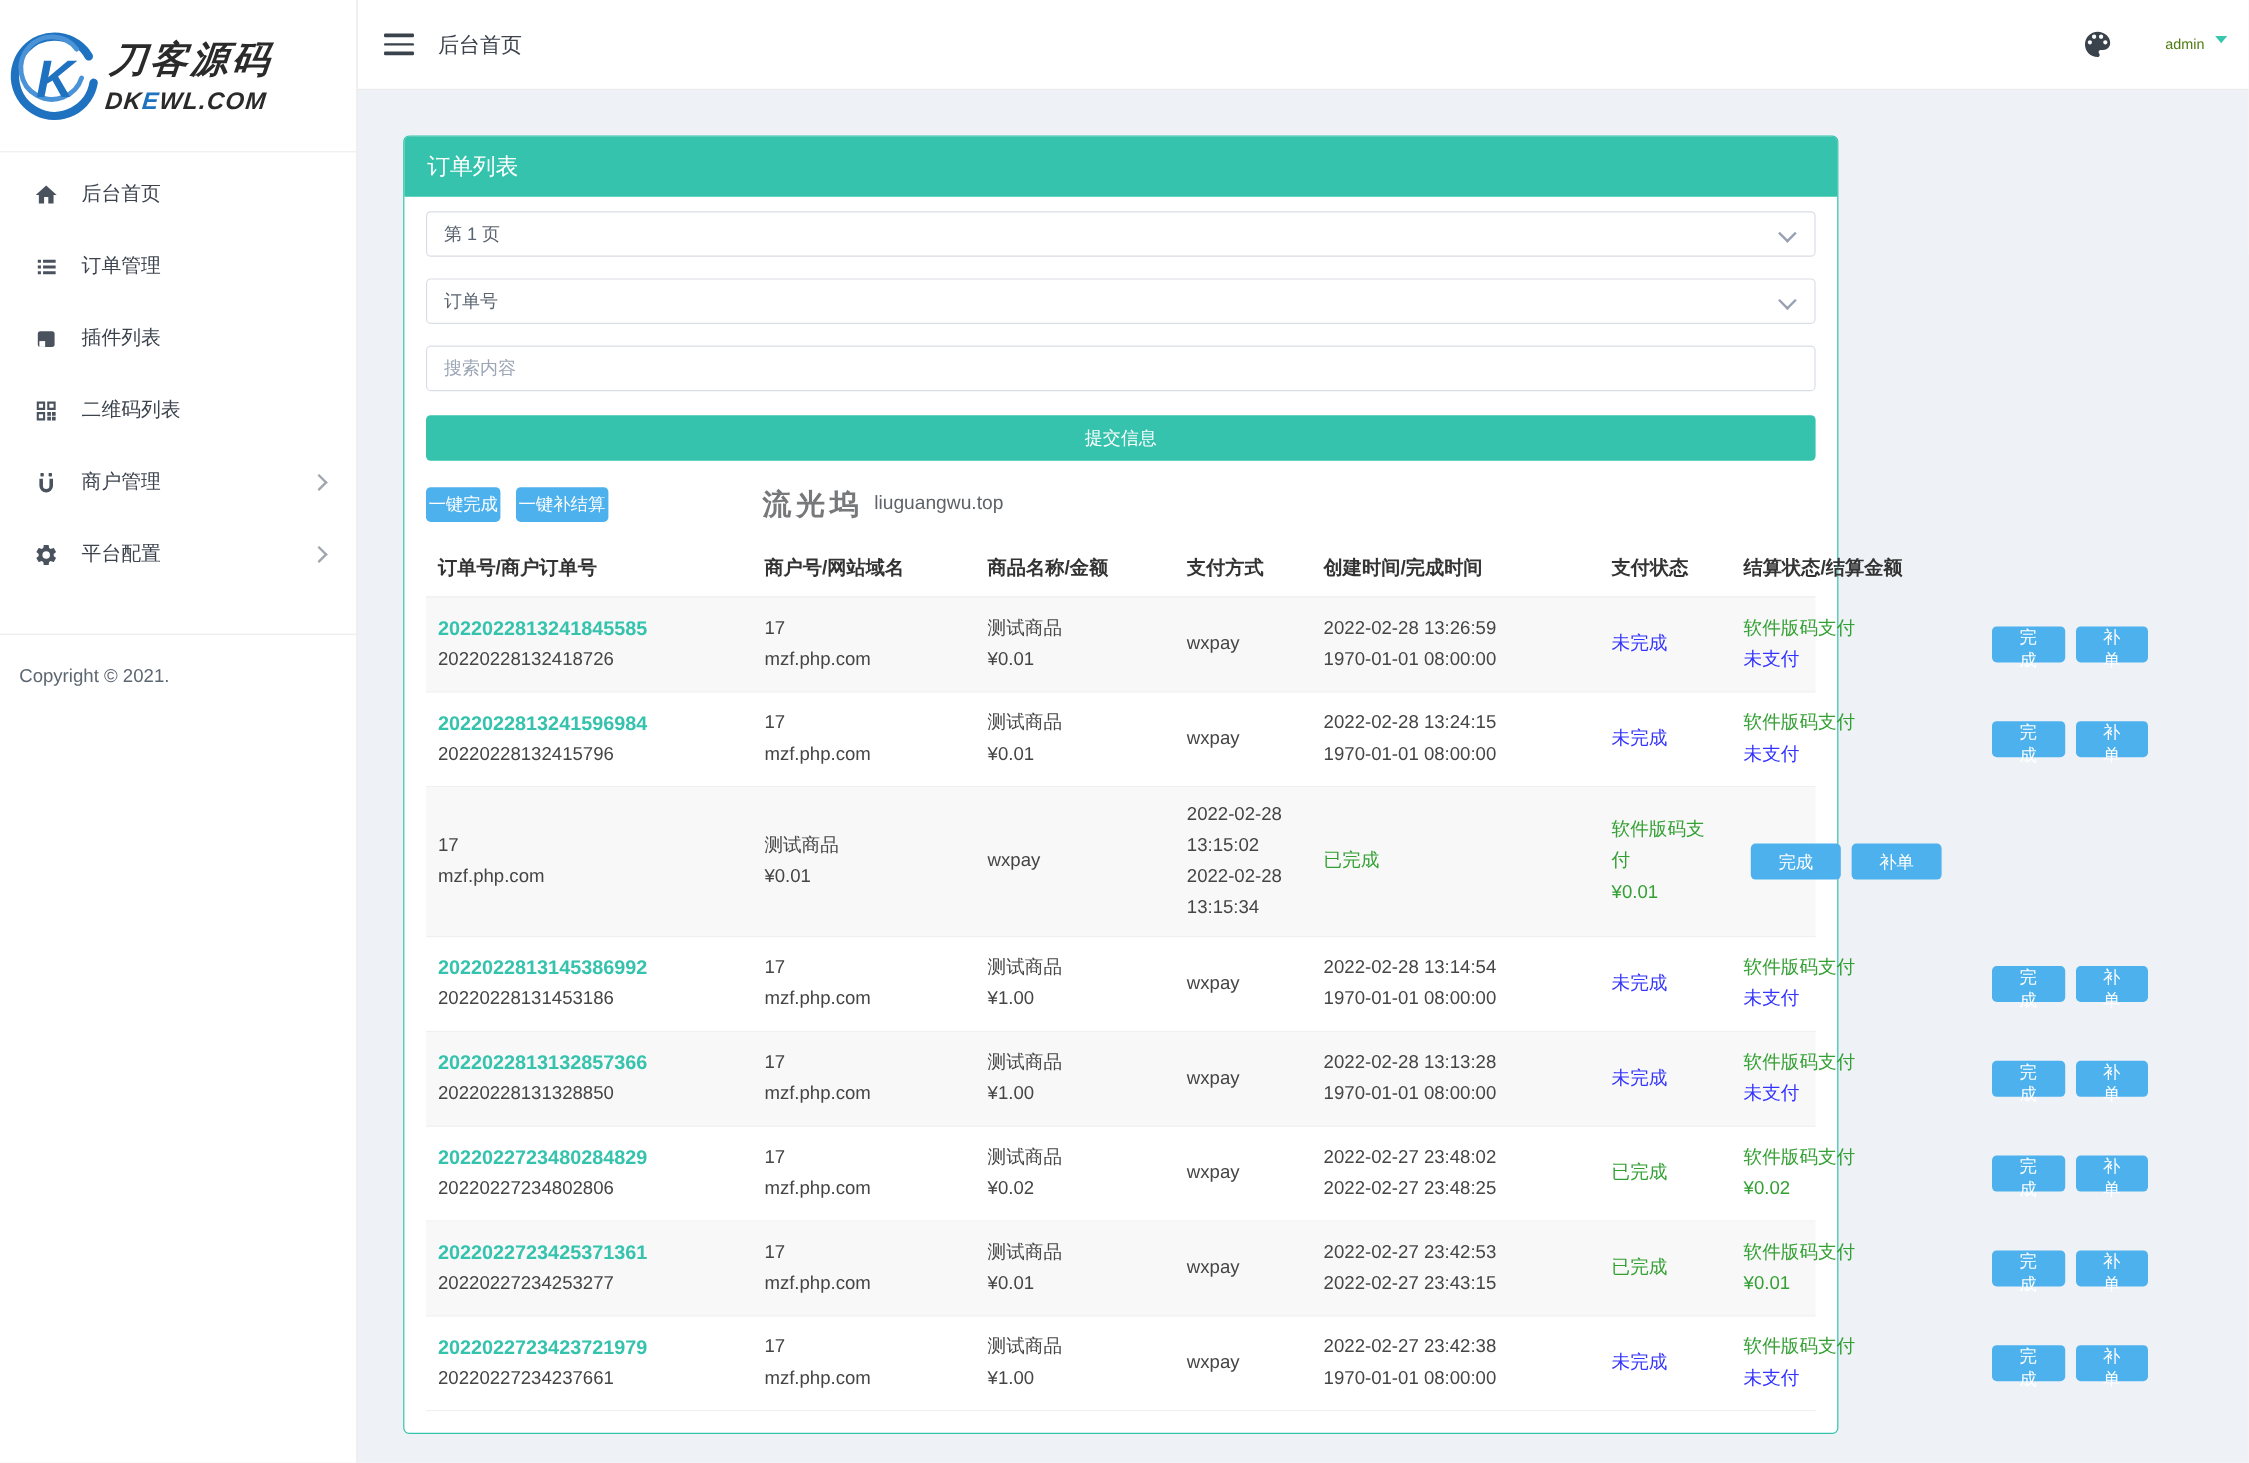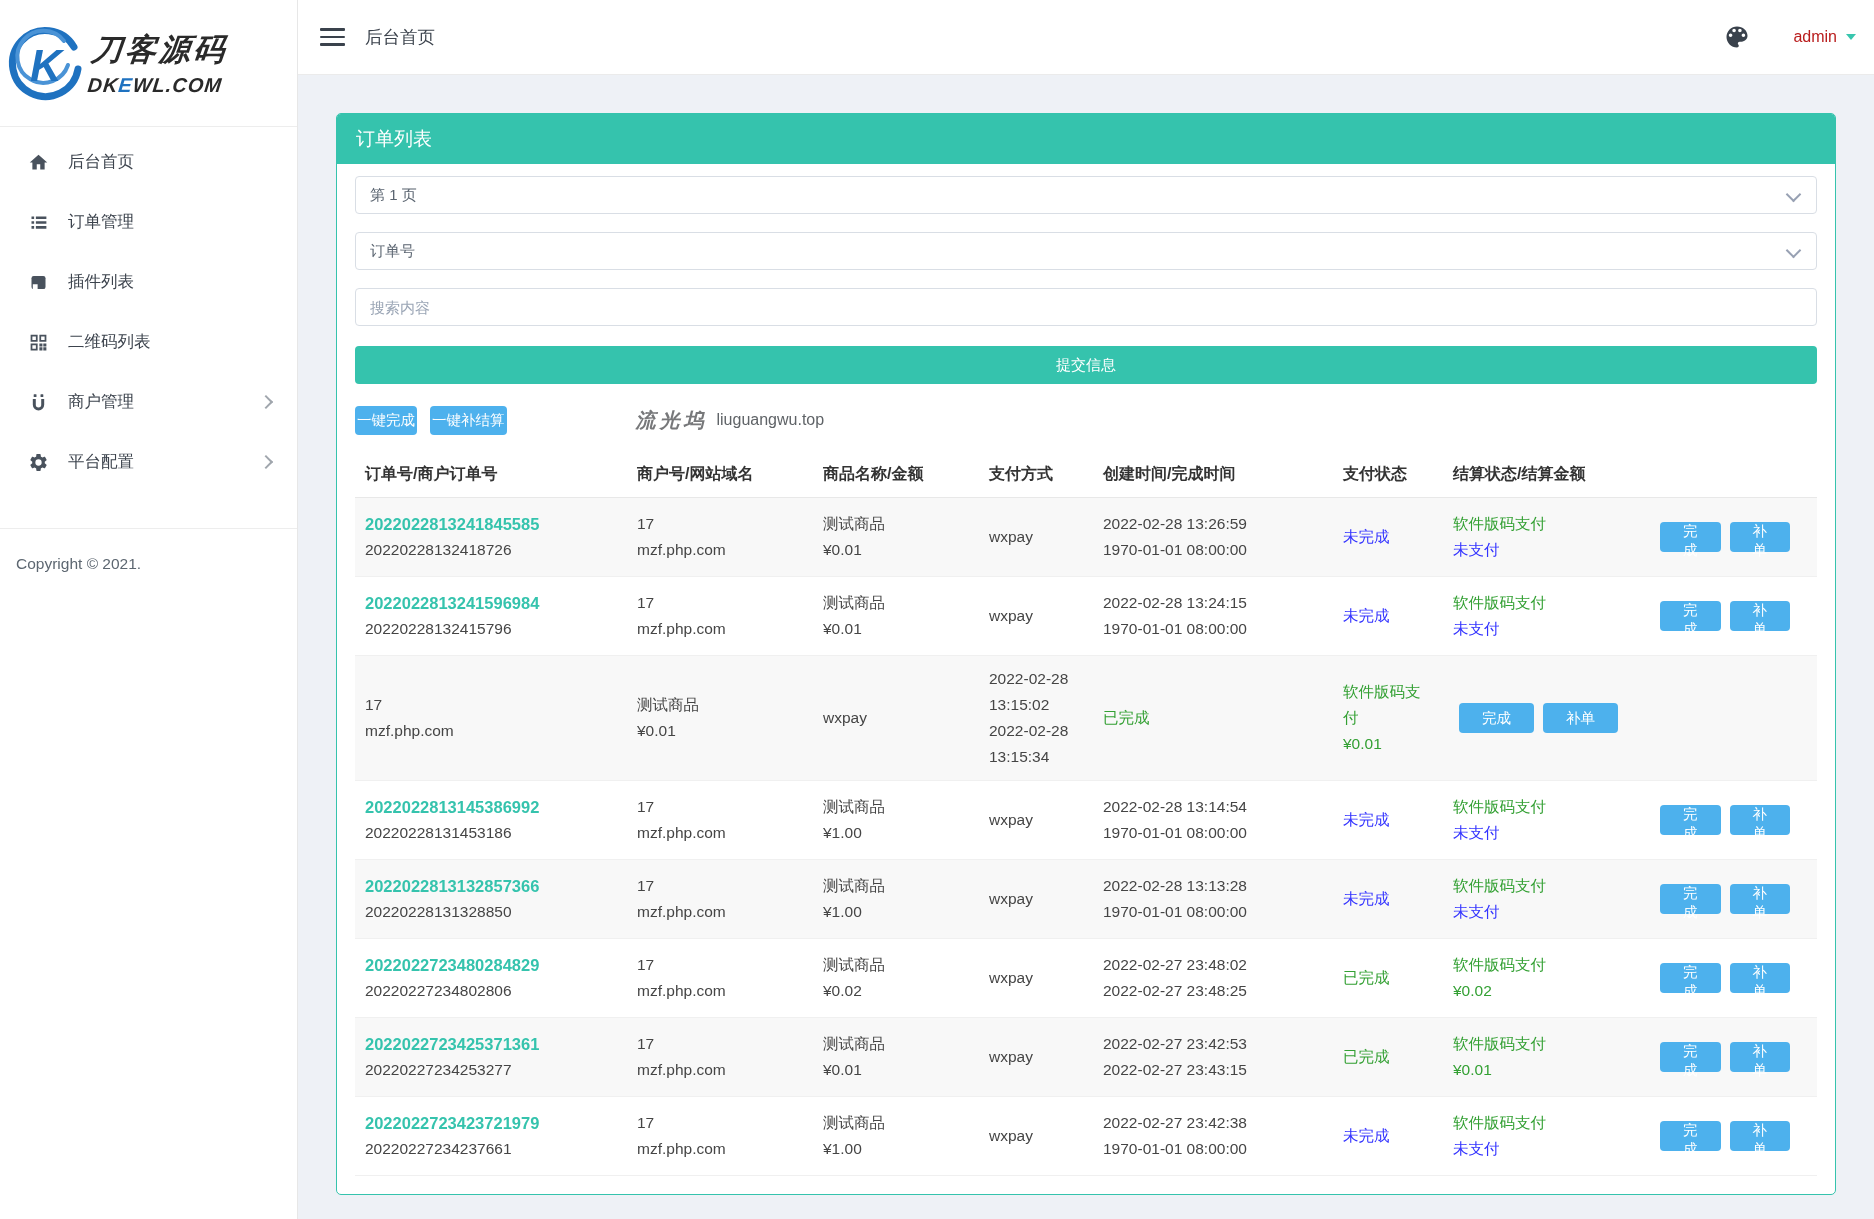--- a/index.html
+++ b/index.html
@@ -30,44 +30,44 @@
   
   .topbar{position:absolute;left:298px;top:0;right:0;height:75px;background:#fff;
     border-bottom:1px solid #ebebeb;display:flex;align-items:center;box-sizing:border-box;
     padding:0 18px 0 22px;z-index:2}
   .hamburger{width:25px;display:flex;flex-direction:column;gap:5px;cursor:pointer}
   .hamburger span{height:2.6px;background:#3a424c;border-radius:1px}
   .page-title{margin-left:20px;font-size:17.5px;color:#3c434d}
   .topbar-right{margin-left:auto;display:flex;align-items:center}
   .palette-btn{cursor:pointer;display:flex}
   .palette-btn svg{width:28px;height:28px;fill:#3a424c}
-  .admin{margin-left:42px;color:#b91c1c;font-size:16px;display:flex;align-items:center;cursor:pointer}
+  .admin{margin-left:42px;color:#4d7c0f;font-size:12px;display:flex;cursor:pointer}
   .admin .caret{margin-left:9px;width:0;height:0;border-left:5.5px solid transparent;
     border-right:5.5px solid transparent;border-top:6.5px solid #38c6ae}
   
   .main{position:absolute;left:298px;top:75px;right:0;bottom:0;padding:38px;box-sizing:border-box}
-  .card{width:1500px;min-height:1039px;background:#fff;border:1px solid #35c3ad;
+  .card{width:1196px;min-height:1039px;background:#fff;border:1px solid #35c3ad;
     border-radius:5px;box-sizing:border-box}
   .card-header{background:#35c3ad;height:50px;border-radius:4px 4px 0 0;display:flex;
     align-items:center;padding:0 19px;color:#fff;font-size:19px}
   .card-body{padding:12px 18px 18px}
   .control{position:relative;height:38px;border:1px solid #d9dee5;border-radius:4px;
     display:flex;align-items:center;padding:0 14px;margin-bottom:18px;font-size:15px;
     color:#5a6470;box-sizing:border-box;background:#fff;cursor:pointer}
   .chevron{position:absolute;right:17px;top:12px;width:9px;height:9px;
     border-right:2px solid #98a1b3;border-bottom:2px solid #98a1b3;transform:rotate(45deg)}
   input.control{width:100%;cursor:text;font-family:inherit;outline:none}
   input.control::placeholder{color:#9aa5b5}
   .submit-btn{display:block;width:100%;height:38px;background:#35c3ad;border:none;border-radius:4px;
     color:#fff;font-size:15px;cursor:pointer;margin:20px 0 21px;font-family:Liberation Mono, monospace}
   .bulk-row{display:flex;align-items:center;margin-bottom:16px;height:30px}
   .bulk-btn{background:#4db1ed;color:#fff;border:none;border-radius:4px;height:29px;
     padding:0 2px;font-size:14.5px;margin-right:13px;cursor:pointer;font-family:inherit}
   .watermark{margin-left:116px;color:#5f6367;font-size:16px;display:flex;align-items:center}
-  .wm-cn{font-size:20px;font-style:italic;font-weight:bold;letter-spacing:4px;
+  .wm-cn{font-size:24px;font-weight:bold;letter-spacing:4px;
     margin-right:9px;color:#77787a}
   
   .t-head,.t-row{display:grid;
     grid-template-columns:272px 186px 166px 114px 240px 110px 207px 1fr;align-items:center}
   .t-head{height:46px;font-weight:bold;font-size:16px;color:#333;border-bottom:1px solid #e8e8e8}
   .t-row{min-height:78px;border-bottom:1px solid #f0f0f0;font-size:15.5px;color:#454545}
   .t-row:nth-child(odd){background:#f8f8f8}
   .cell{padding:10px 12px 10px 10px;line-height:26px;box-sizing:border-box}
   .order-link{color:#35c3ad;font-weight:bold;font-size:16.5px;cursor:pointer;display:block}
   .actions{display:flex;justify-content:flex-end;padding-right:32px;gap:9px}

